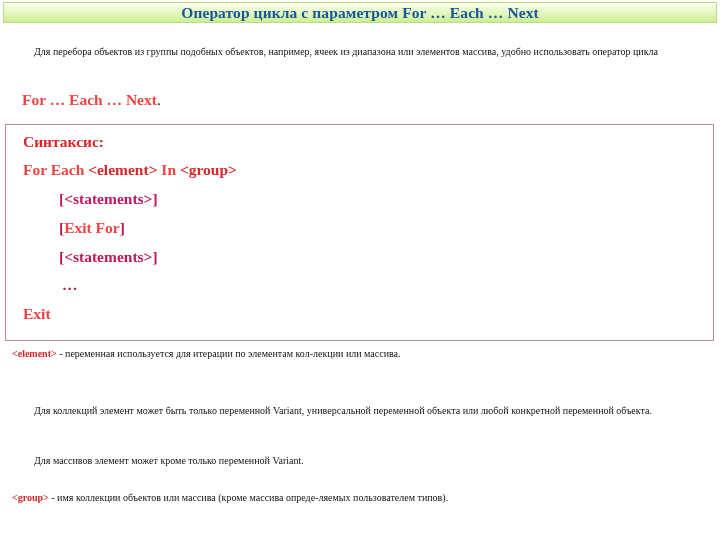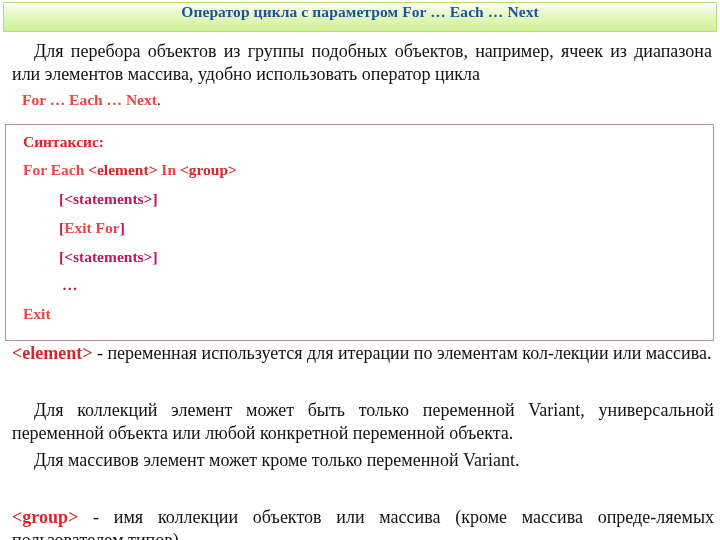--- a/index.html
+++ b/index.html
@@ -14,45 +14,45 @@
     font-family: "Liberation Serif", "DejaVu Serif", serif;
     color: #000000;
   }
 
   
   .header-banner {
     position: absolute;
     left: 3px;
     top: 2px;
     width: 714px;
-    height: 30px;
+    height: 21px;
     background: linear-gradient(to bottom,
                 #ffffff 0%,
                 #f2fbe0 18%,
                 #e3f7bd 52%,
                 #d6f2a4 82%,
                 #cdee96 100%);
     border: 1px solid #b9dc7e;
     box-sizing: border-box;
     display: flex;
-    align-items: flex-start;
+    align-items: flex-end;
     justify-content: center;
   }
   .header-title {
     font-size: 15.5px;
     font-weight: bold;
     color: #17559c;
     letter-spacing: 0.1px;
     white-space: nowrap;
   }
 
   
   .para {
     position: absolute;
-    font-size: 18px;
+    font-size: 10px;
     line-height: 23px;
     color: #121212;
     box-sizing: border-box;
   }
   .para.justify {
     text-align: justify;
     text-justify: inter-word;
   }
   .indent-first { text-indent: 22px; }
 
@@ -111,21 +111,20 @@
   }
   #expl-arrays {
     left: 12px;
     top: 449px;
     width: 702px;
   }
   #expl-group {
     left: 12px;
     top: 486px;
     width: 702px;
-    margin-top: 20px;
   }
 </style>
 </head>
 <body>
 
 <div class="header-banner">
   <span class="header-title">Оператор цикла с параметром For … Each … Next</span>
 </div>
 
 <div class="para justify indent-first" id="intro-para">

